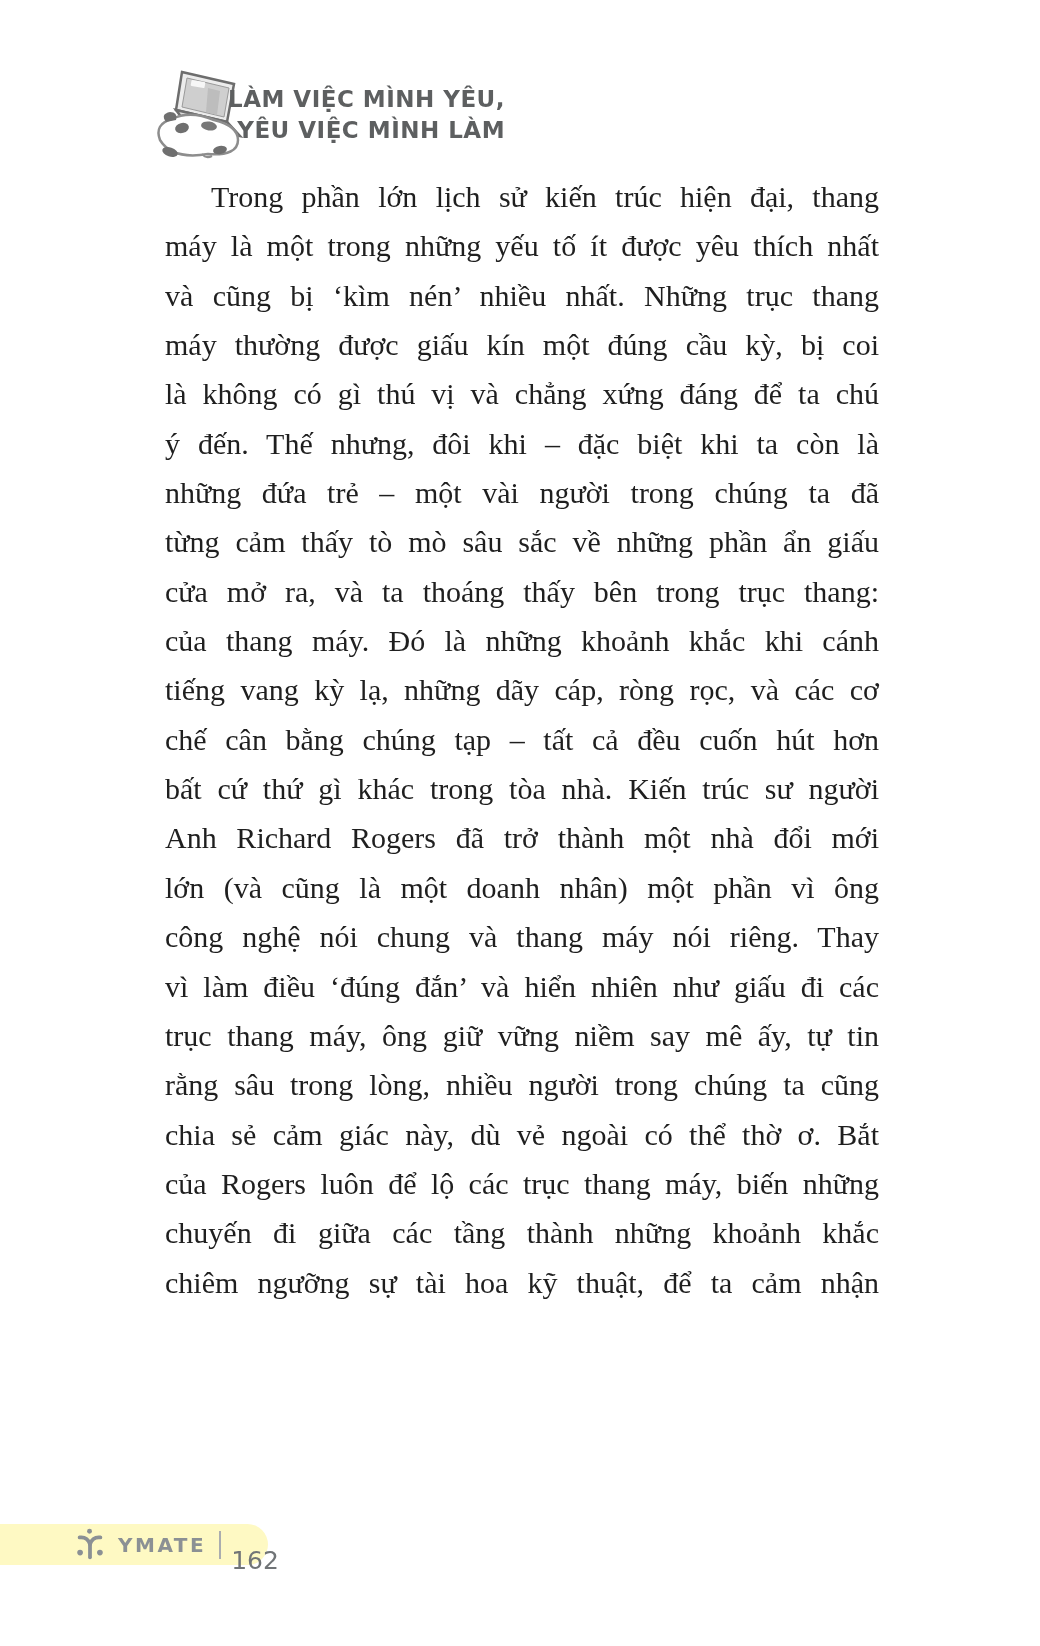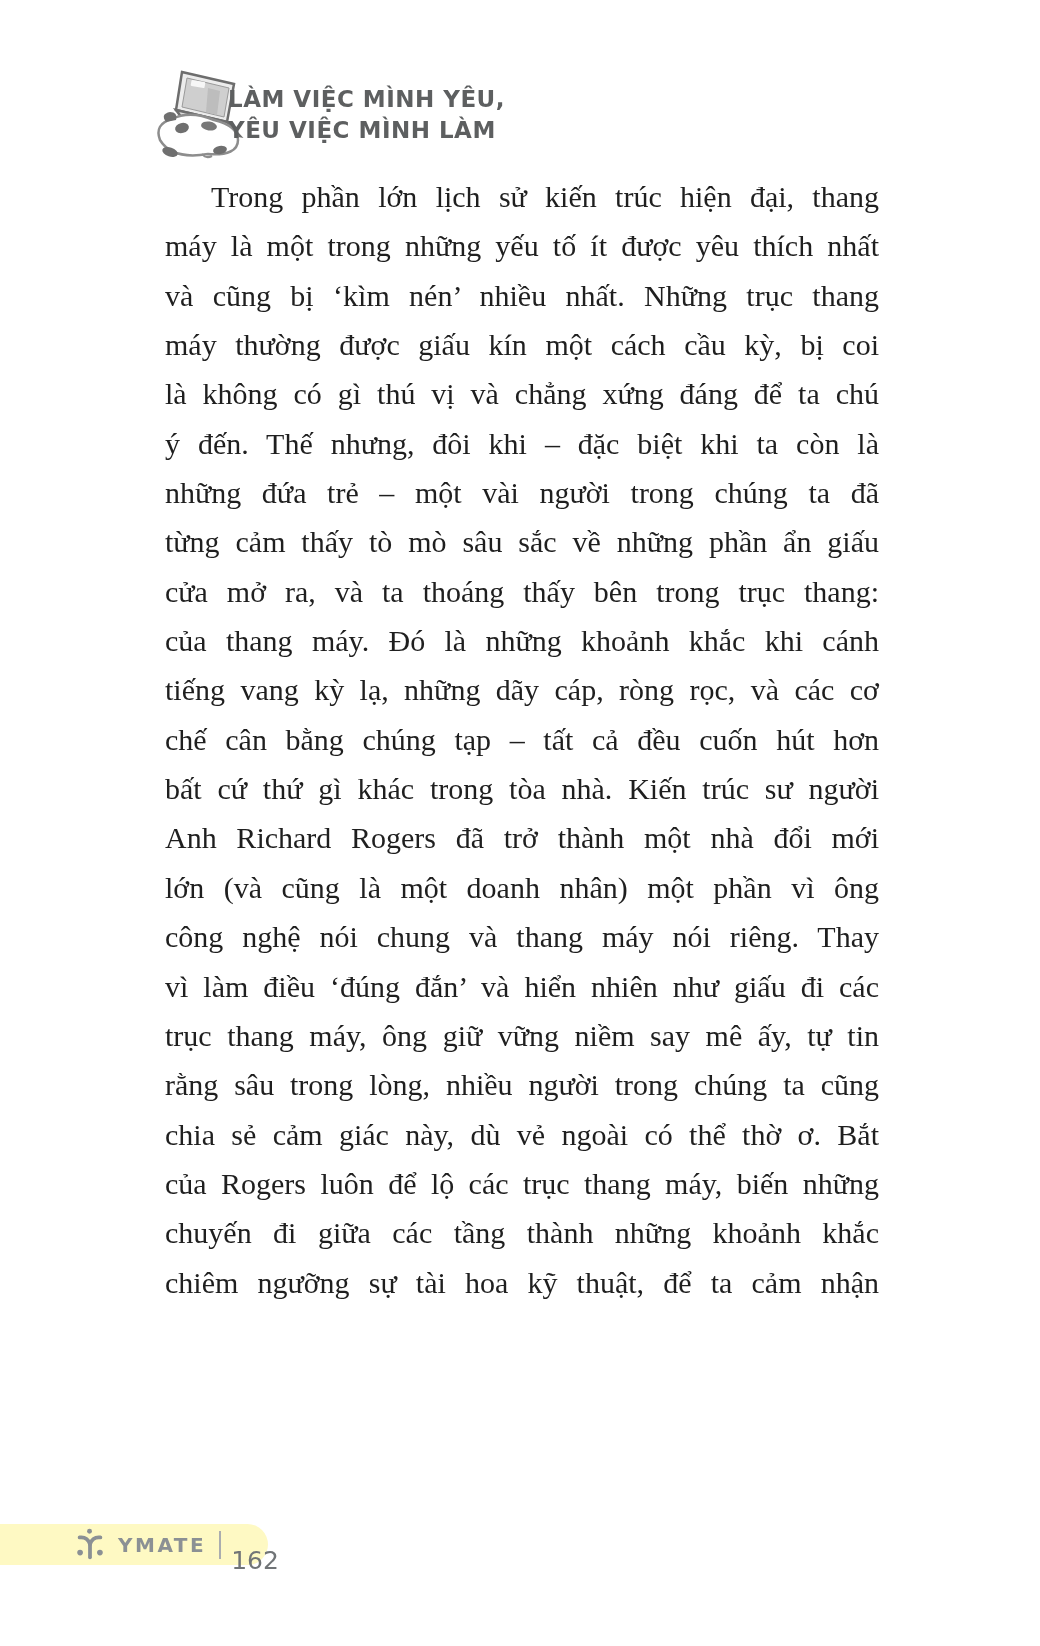--- a/index.html
+++ b/index.html
@@ -15,20 +15,21 @@
     position:absolute;left:146px;top:66px;
     width:118px;height:100px;
   }
   .header-title{
     position:absolute;left:228px;top:84px;
     font-family:"DejaVu Sans","Liberation Sans",sans-serif;
     font-weight:bold;
     font-size:23px;line-height:31px;
     letter-spacing:0.5px;
     color:#5d5f60;
+    text-align:right;
   }
   
   .paragraph{
     position:absolute;left:155px;top:172px;width:714px;
     color:#1f1f1f;
     margin-left:10px;
   }
   .body-line{
     font-family:"Liberation Serif","DejaVu Serif",serif;
     font-size:30px;
@@ -91,21 +92,21 @@
 
   <div class="header-title">
     <div>LÀM VIỆC MÌNH YÊU,</div>
     <div>YÊU VIỆC MÌNH LÀM</div>
   </div>
 
   <div class="paragraph">
       <div class="body-line first-line">Trong phần lớn lịch sử kiến trúc hiện đại, thang</div>
       <div class="body-line">máy là một trong những yếu tố ít được yêu thích nhất</div>
       <div class="body-line">và cũng bị ‘kìm nén’ nhiều nhất. Những trục thang</div>
-      <div class="body-line">máy thường được giấu kín một cách cầu kỳ, bị coi</div>
+      <div class="body-line">máy thường được giấu kín một đúng cầu kỳ, bị coi</div>
       <div class="body-line">là không có gì thú vị và chẳng xứng đáng để ta chú</div>
       <div class="body-line">ý đến. Thế nhưng, đôi khi – đặc biệt khi ta còn là</div>
       <div class="body-line">những đứa trẻ – một vài người trong chúng ta đã</div>
       <div class="body-line">từng cảm thấy tò mò sâu sắc về những phần ẩn giấu</div>
       <div class="body-line">cửa mở ra, và ta thoáng thấy bên trong trục thang:</div>
       <div class="body-line">của thang máy. Đó là những khoảnh khắc khi cánh</div>
       <div class="body-line">tiếng vang kỳ lạ, những dãy cáp, ròng rọc, và các cơ</div>
       <div class="body-line">chế cân bằng chúng tạp – tất cả đều cuốn hút hơn</div>
       <div class="body-line">bất cứ thứ gì khác trong tòa nhà. Kiến trúc sư người</div>
       <div class="body-line">Anh Richard Rogers đã trở thành một nhà đổi mới</div>

